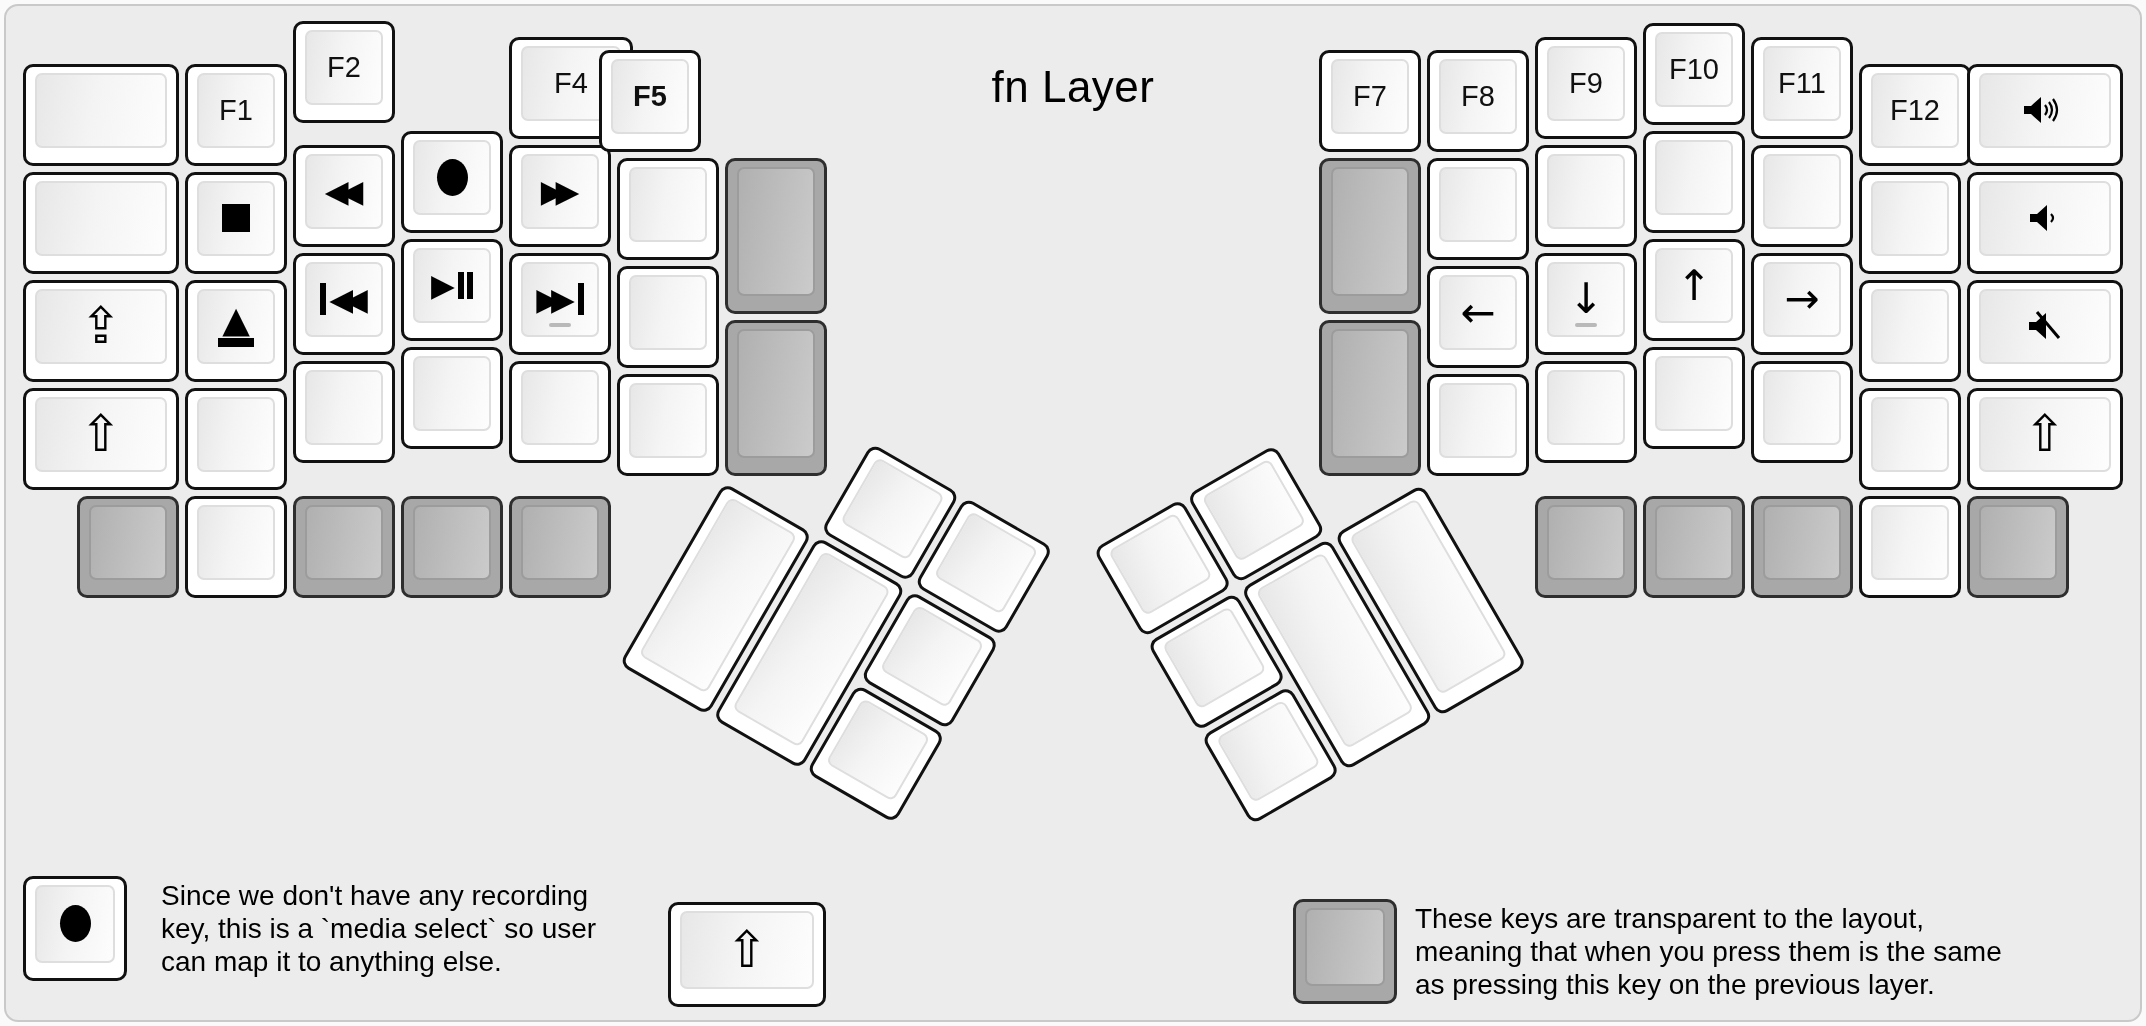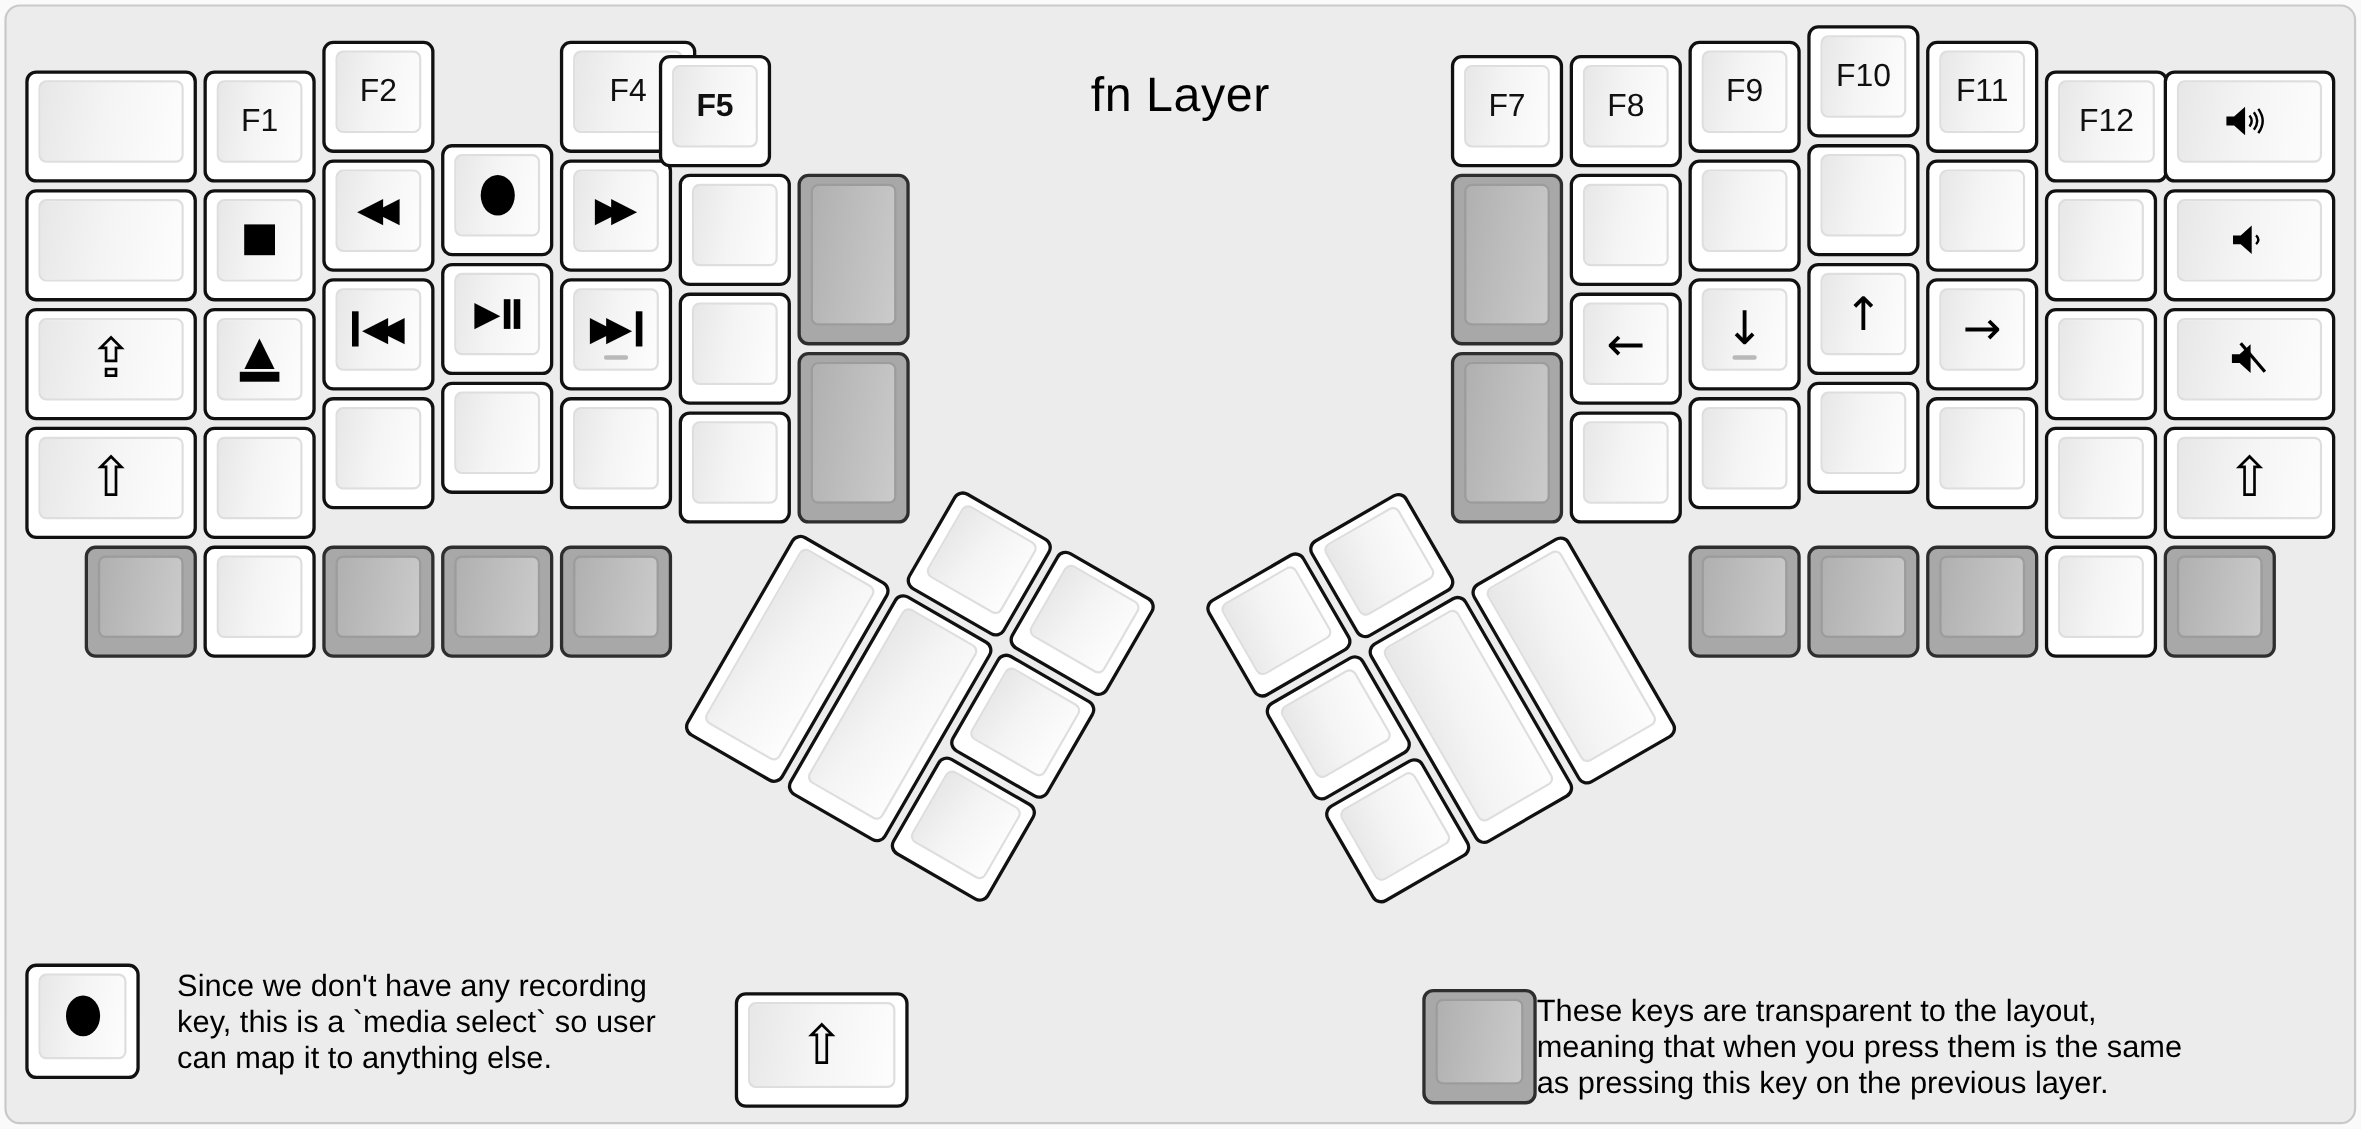--- a/index.html
+++ b/index.html
@@ -78,21 +78,21 @@
         <div class="top">
           <span class="i-eject">
             <span class="i-eject-tri">▲</span>
             <span class="i-eject-bar"></span>
           </span>
         </div>
       </div>
       <div class="key" style="left: 185px; top: 387.5px; width: 102px; height: 102px;">
         <div class="top"></div>
       </div>
-      <div class="key" style="left: 293px; top: 37px; width: 102px; height: 102px;">
+      <div class="key" style="left: 293px; top: 21px; width: 102px; height: 102px;">
         <div class="top">
           <span class="klabel">F2</span>
         </div>
       </div>
       <div class="key" style="left: 293px; top: 144.5px; width: 102px; height: 102px;">
         <div class="top">
           <span class="i-tri">◀◀</span>
         </div>
       </div>
       <div class="key" style="left: 293px; top: 252.5px; width: 102px; height: 102px;">
@@ -378,17 +378,17 @@
           </div>
         </div>
       </span>
   </div>
   <div class="legend-item" id="legend-2" style="left:1293px;top:895px;">
     <span class="legend-key-slot">
         <div class="key legend-key gray" style="width: 104px; height: 105px;">
           <div class="top"></div>
         </div>
       </span>
-    <div class="legend-text" style="">These keys are transparent to the layout,
+    <div class="legend-text" style="margin-left:18px;">These keys are transparent to the layout,
 meaning that when you press them is the same
 as pressing this key on the previous layer.</div>
   </div>
 </div>
 
 </body></html>

